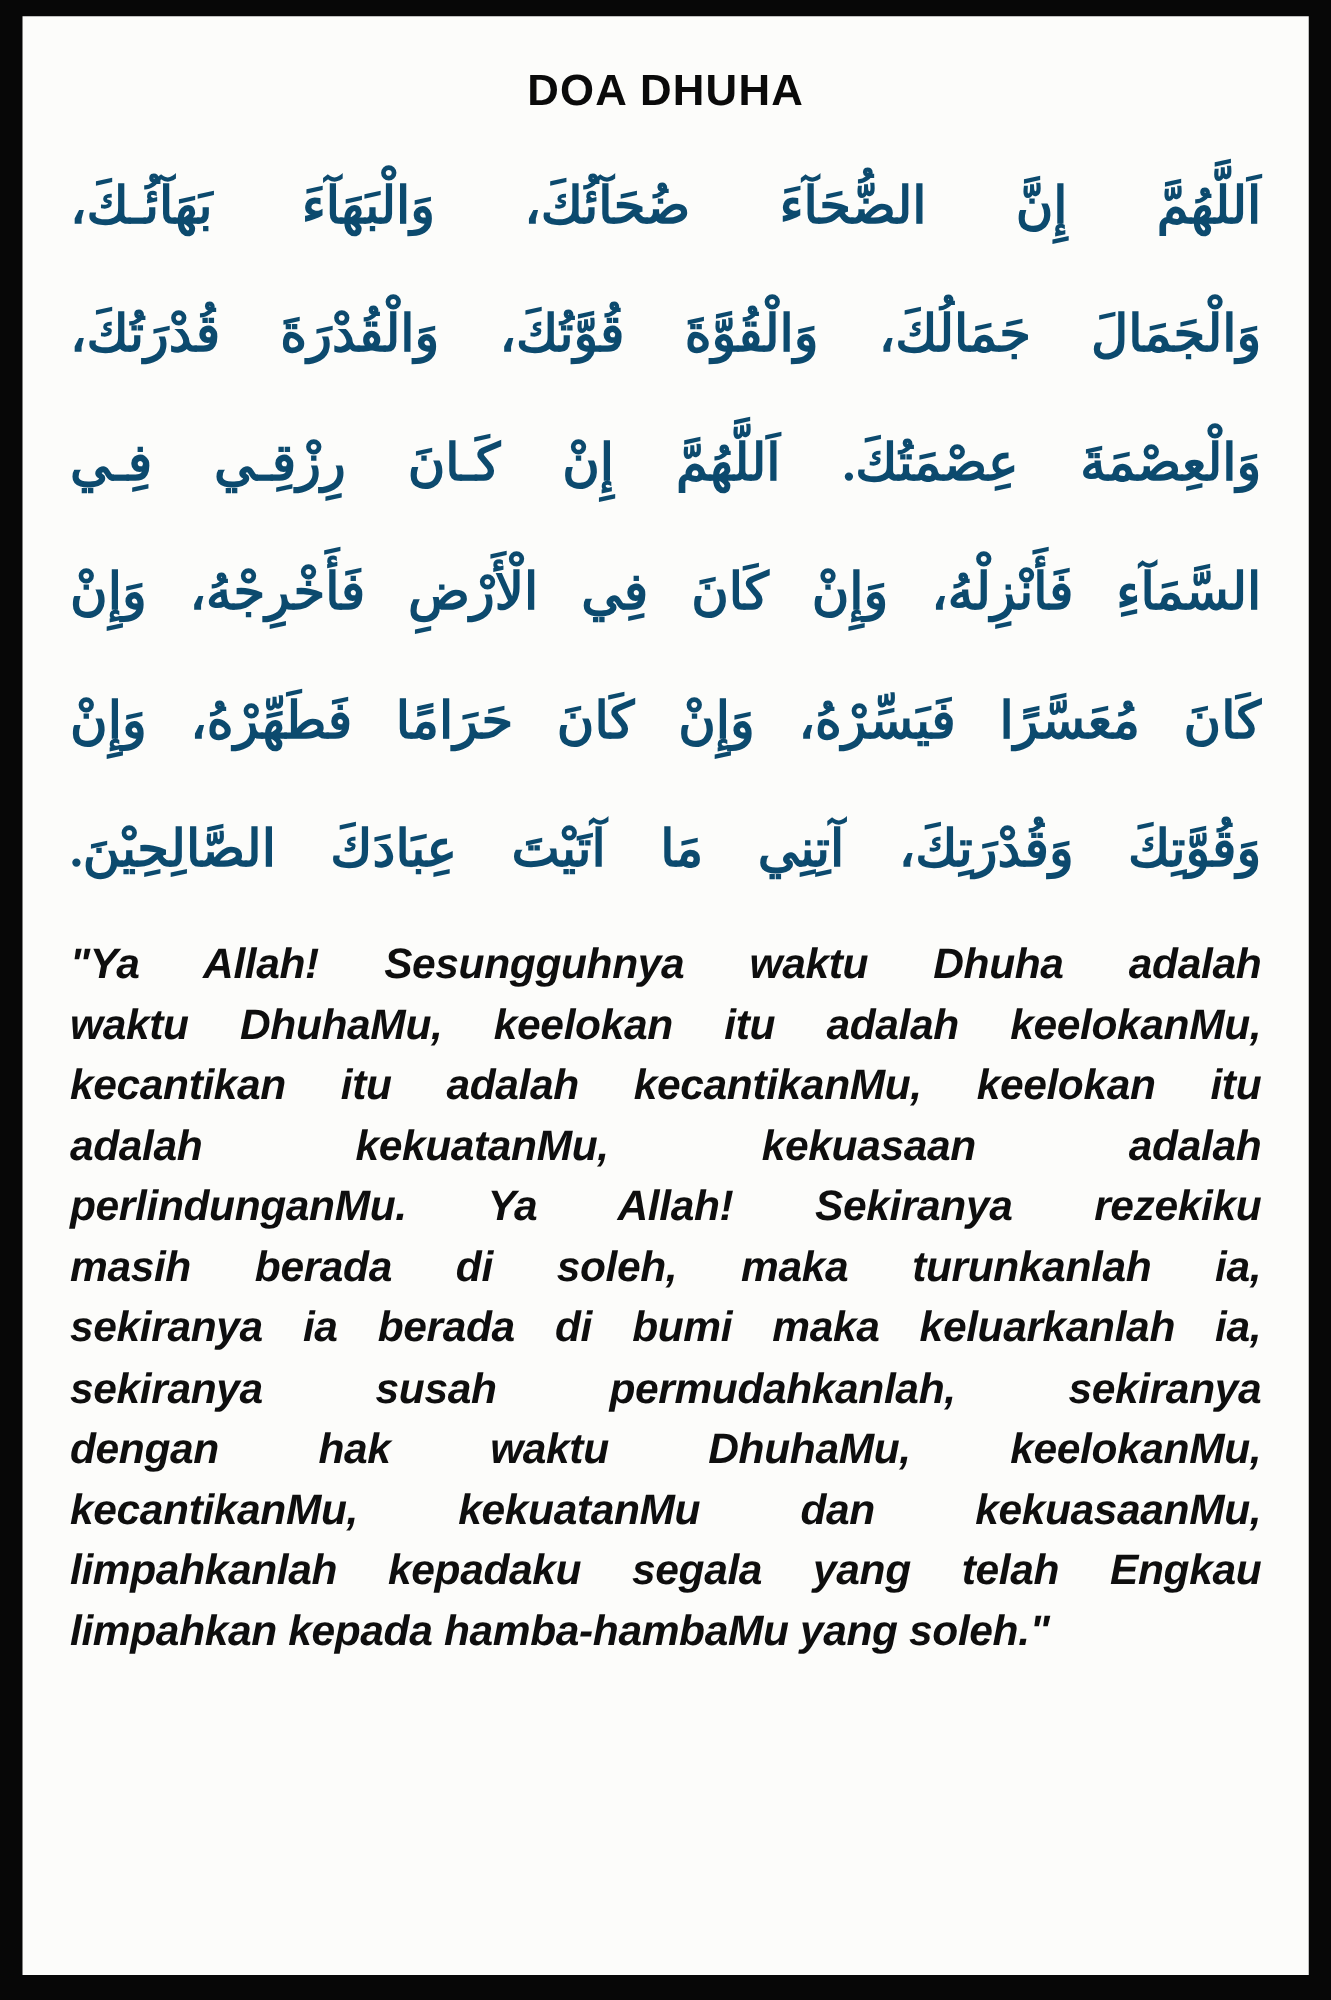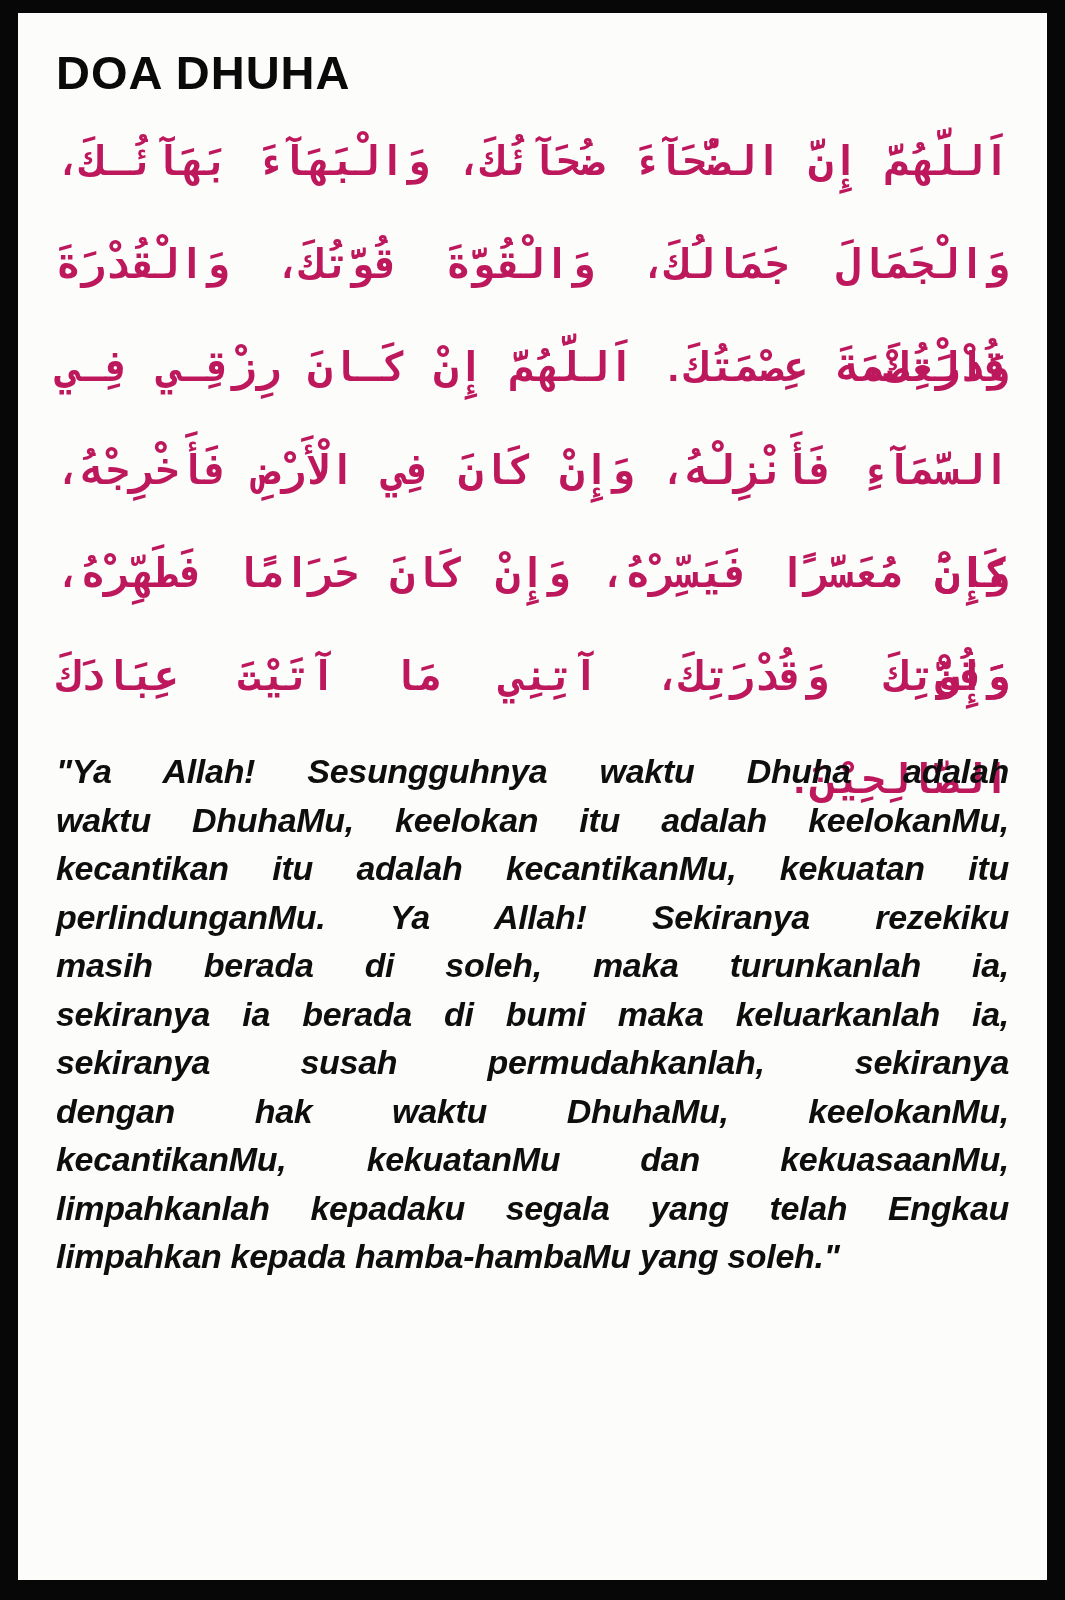--- a/index.html
+++ b/index.html
@@ -23,36 +23,37 @@
   .page {
     box-sizing: border-box;
     width: 100%;
     height: 100%;
     background: #fcfcfa;
     padding: 34px 38px 0 38px;
     overflow: hidden;
   }
   .title {
     margin: 0;
+    text-align: center;
     font-family: "Liberation Sans", sans-serif;
     font-weight: bold;
-    font-size: 47px;
+    font-size: 35px;
     letter-spacing: 1px;
     color: #0a0a0a;
     line-height: 52px;
   }
   .arabic-block {
     direction: rtl;
     margin-top: 14px;
   }
   .ar-line {
-    font-family: Liberation Mono, monospace;
+    font-family: Liberation Serif, serif;
     font-weight: bold;
     font-size: 41px;
-    color: #be185d;
+    color: #0c4a6e;
     line-height: 103px;
     height: 103px;
     text-align: justify;
     text-align-last: justify;
     white-space: normal;
     overflow: visible;
   }
   .translation-block {
     margin-top: 16px;
   }
@@ -85,21 +86,22 @@
         <div class="ar-line">وَالْجَمَالَ جَمَالُكَ، وَالْقُوَّةَ قُوَّتُكَ، وَالْقُدْرَةَ قُدْرَتُكَ،</div>
         <div class="ar-line">وَالْعِصْمَةَ عِصْمَتُكَ. اَللَّهُمَّ إِنْ كَـانَ رِزْقِـي فِـي</div>
         <div class="ar-line">السَّمَآءِ فَأَنْزِلْهُ، وَإِنْ كَانَ فِي الْأَرْضِ فَأَخْرِجْهُ، وَإِنْ</div>
         <div class="ar-line">كَانَ مُعَسَّرًا فَيَسِّرْهُ، وَإِنْ كَانَ حَرَامًا فَطَهِّرْهُ، وَإِنْ</div>
         <div class="ar-line last">وَقُوَّتِكَ وَقُدْرَتِكَ، آتِنِي مَا آتَيْتَ عِبَادَكَ الصَّالِحِيْنَ.</div>
       </div>
 
     <div class="translation-block">
         <div class="id-line">"Ya Allah! Sesungguhnya waktu Dhuha adalah</div>
         <div class="id-line">waktu DhuhaMu, keelokan itu adalah keelokanMu,</div>
-        <div class="id-line">kecantikan itu adalah kecantikanMu, kekuatan itu</div>
+        <div class="id-line">kecantikan itu adalah kecantikanMu, keelokan itu</div>
+        <div class="id-line">adalah kekuatanMu, kekuasaan adalah</div>
         <div class="id-line">perlindunganMu. Ya Allah! Sekiranya rezekiku</div>
         <div class="id-line">masih berada di soleh, maka turunkanlah ia,</div>
         <div class="id-line">sekiranya ia berada di bumi maka keluarkanlah ia,</div>
         <div class="id-line">sekiranya susah permudahkanlah, sekiranya</div>
         <div class="id-line">dengan hak waktu DhuhaMu, keelokanMu,</div>
         <div class="id-line">kecantikanMu, kekuatanMu dan kekuasaanMu,</div>
         <div class="id-line">limpahkanlah kepadaku segala yang telah Engkau</div>
         <div class="id-line last">limpahkan kepada hamba-hambaMu yang soleh."</div>
       </div>
 

